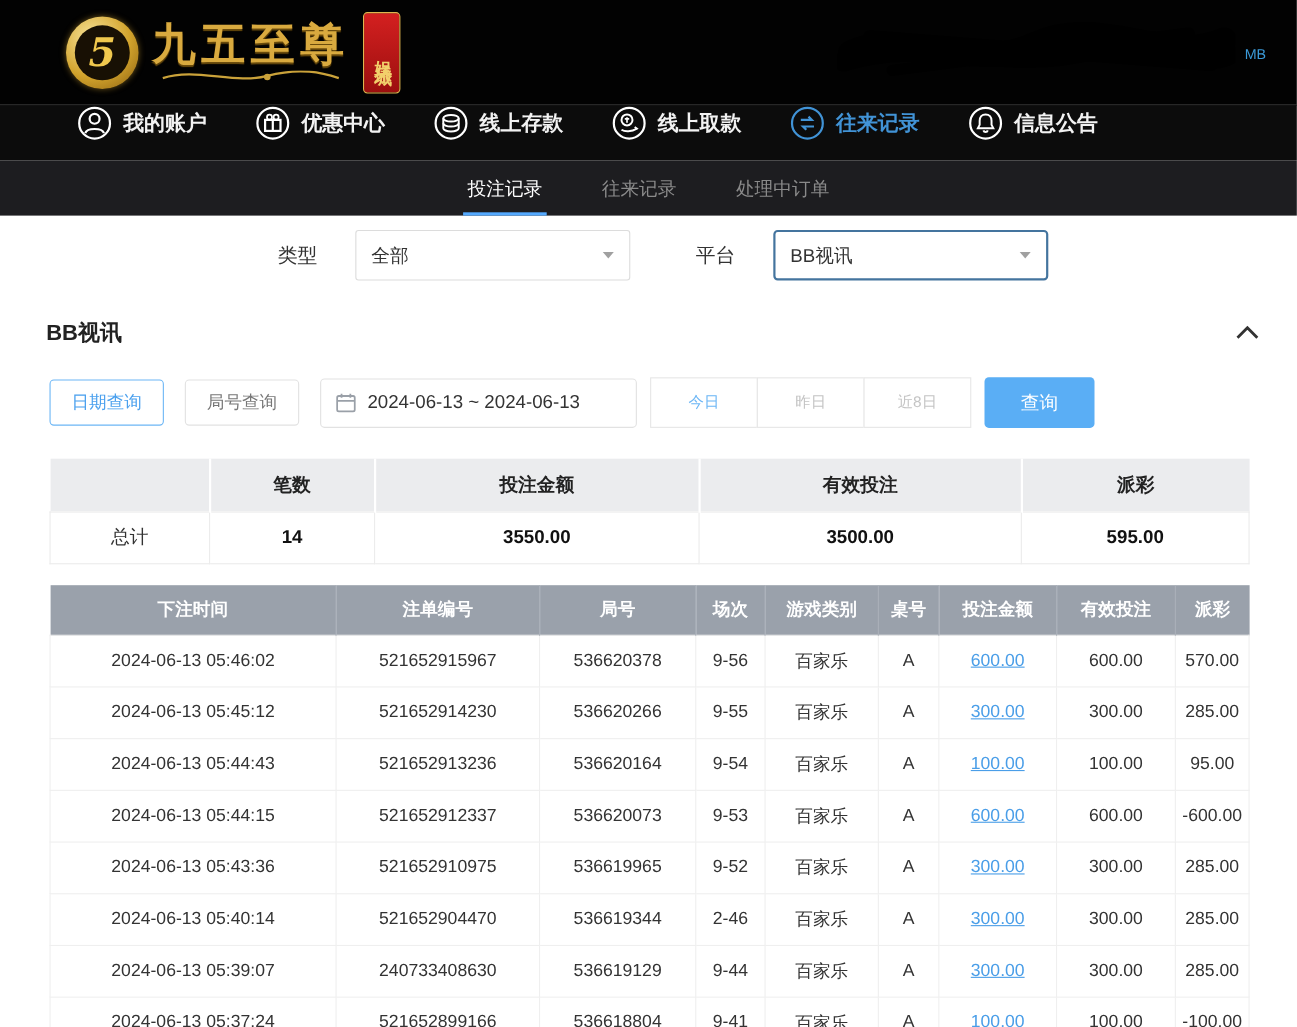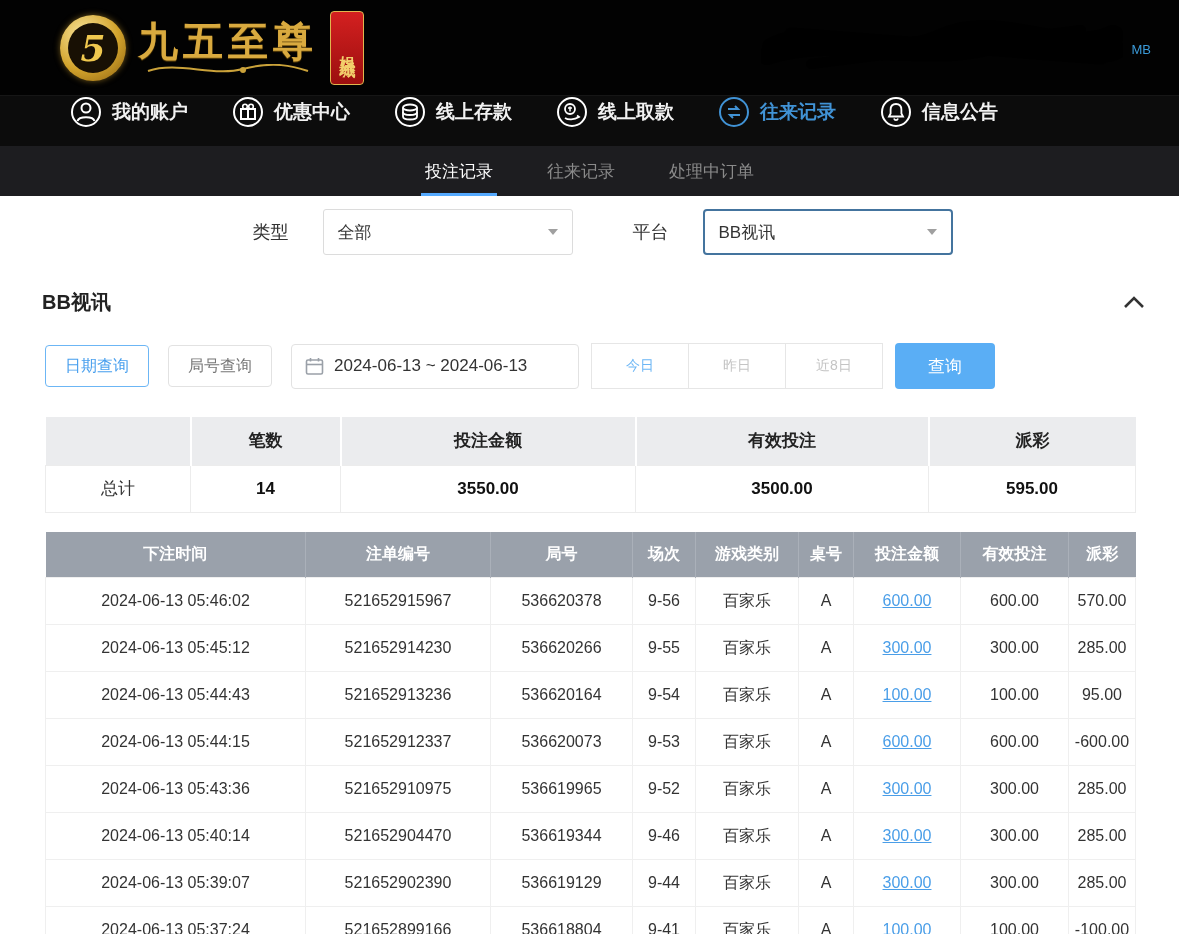--- a/index.html
+++ b/index.html
@@ -371,31 +371,31 @@
         <td>A</td>
         <td><a class="bet-link">300.00</a></td>
         <td>300.00</td>
         <td>285.00</td>
       </tr>
 
       <tr>
         <td>2024-06-13 05:40:14</td>
         <td>521652904470</td>
         <td>536619344</td>
-        <td>9-46</td>
+        <td>2-46</td>
         <td>百家乐</td>
         <td>A</td>
         <td><a class="bet-link">300.00</a></td>
         <td>300.00</td>
         <td>285.00</td>
       </tr>
 
       <tr>
         <td>2024-06-13 05:39:07</td>
-        <td>521652902390</td>
+        <td>240733408630</td>
         <td>536619129</td>
         <td>9-44</td>
         <td>百家乐</td>
         <td>A</td>
         <td><a class="bet-link">300.00</a></td>
         <td>300.00</td>
         <td>285.00</td>
       </tr>
 
       <tr>

